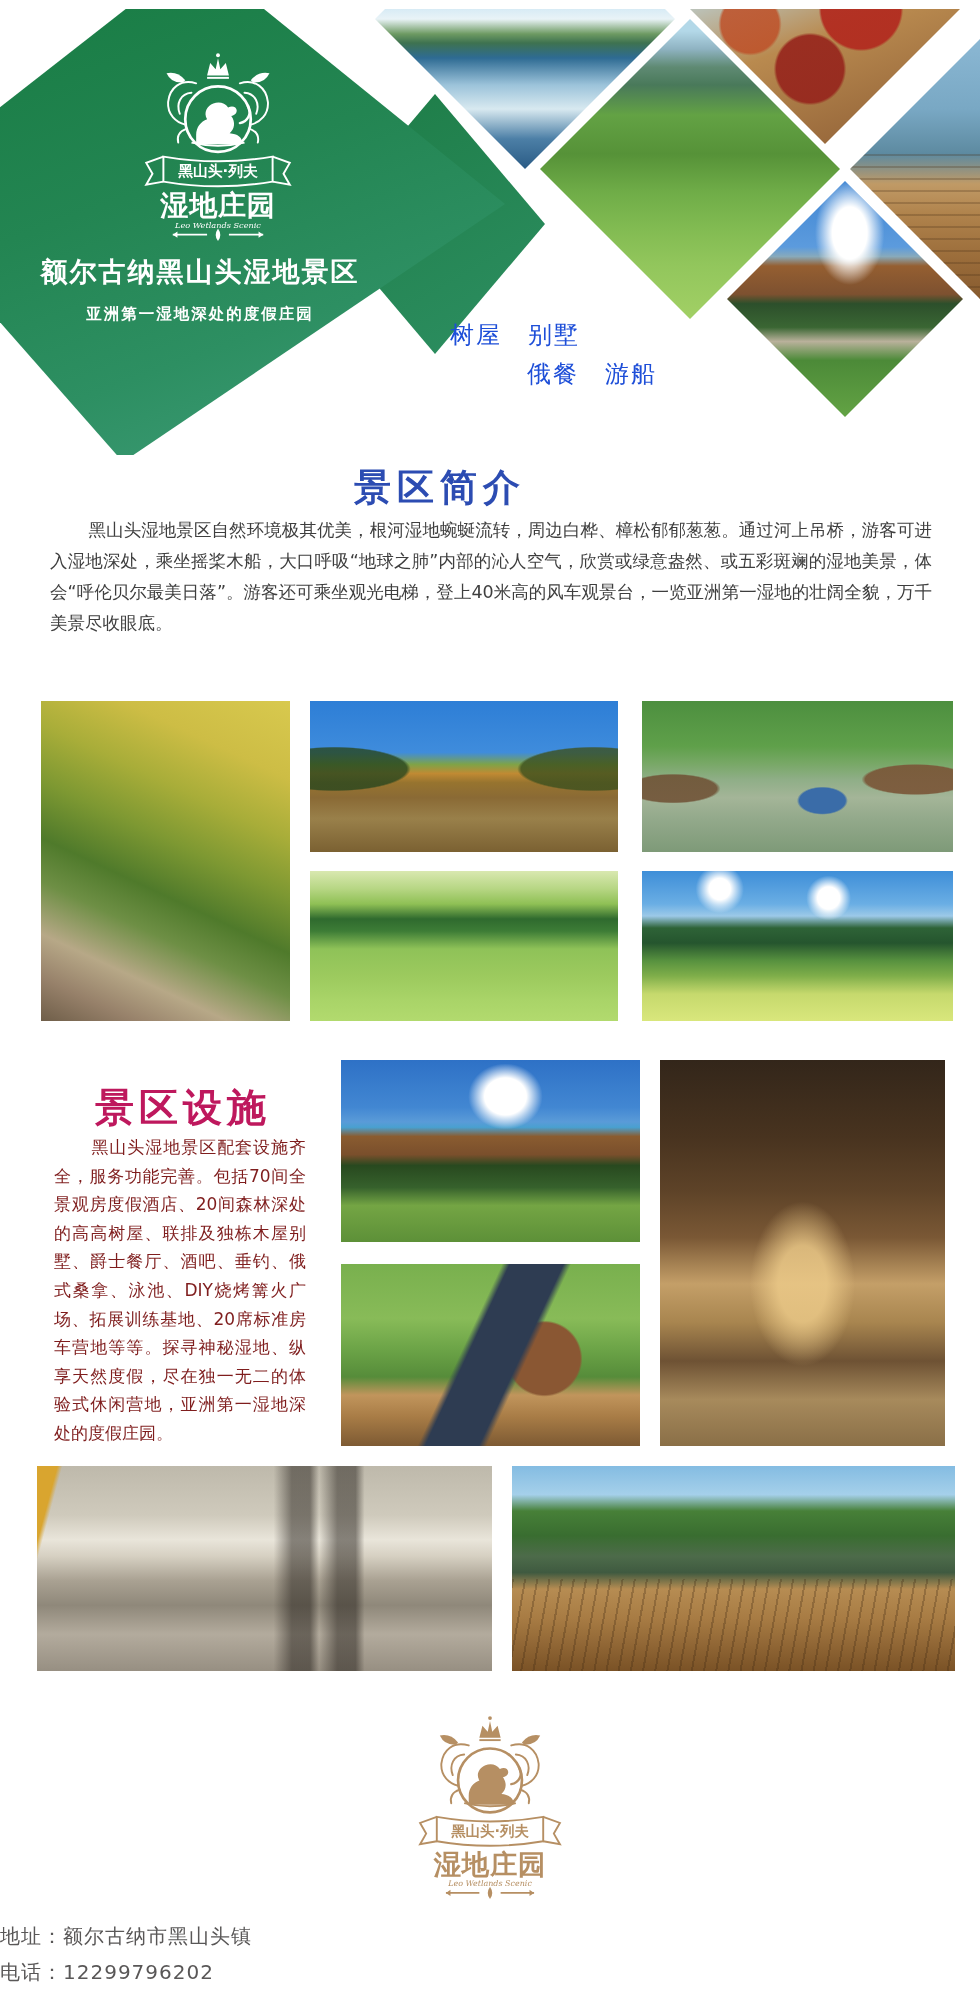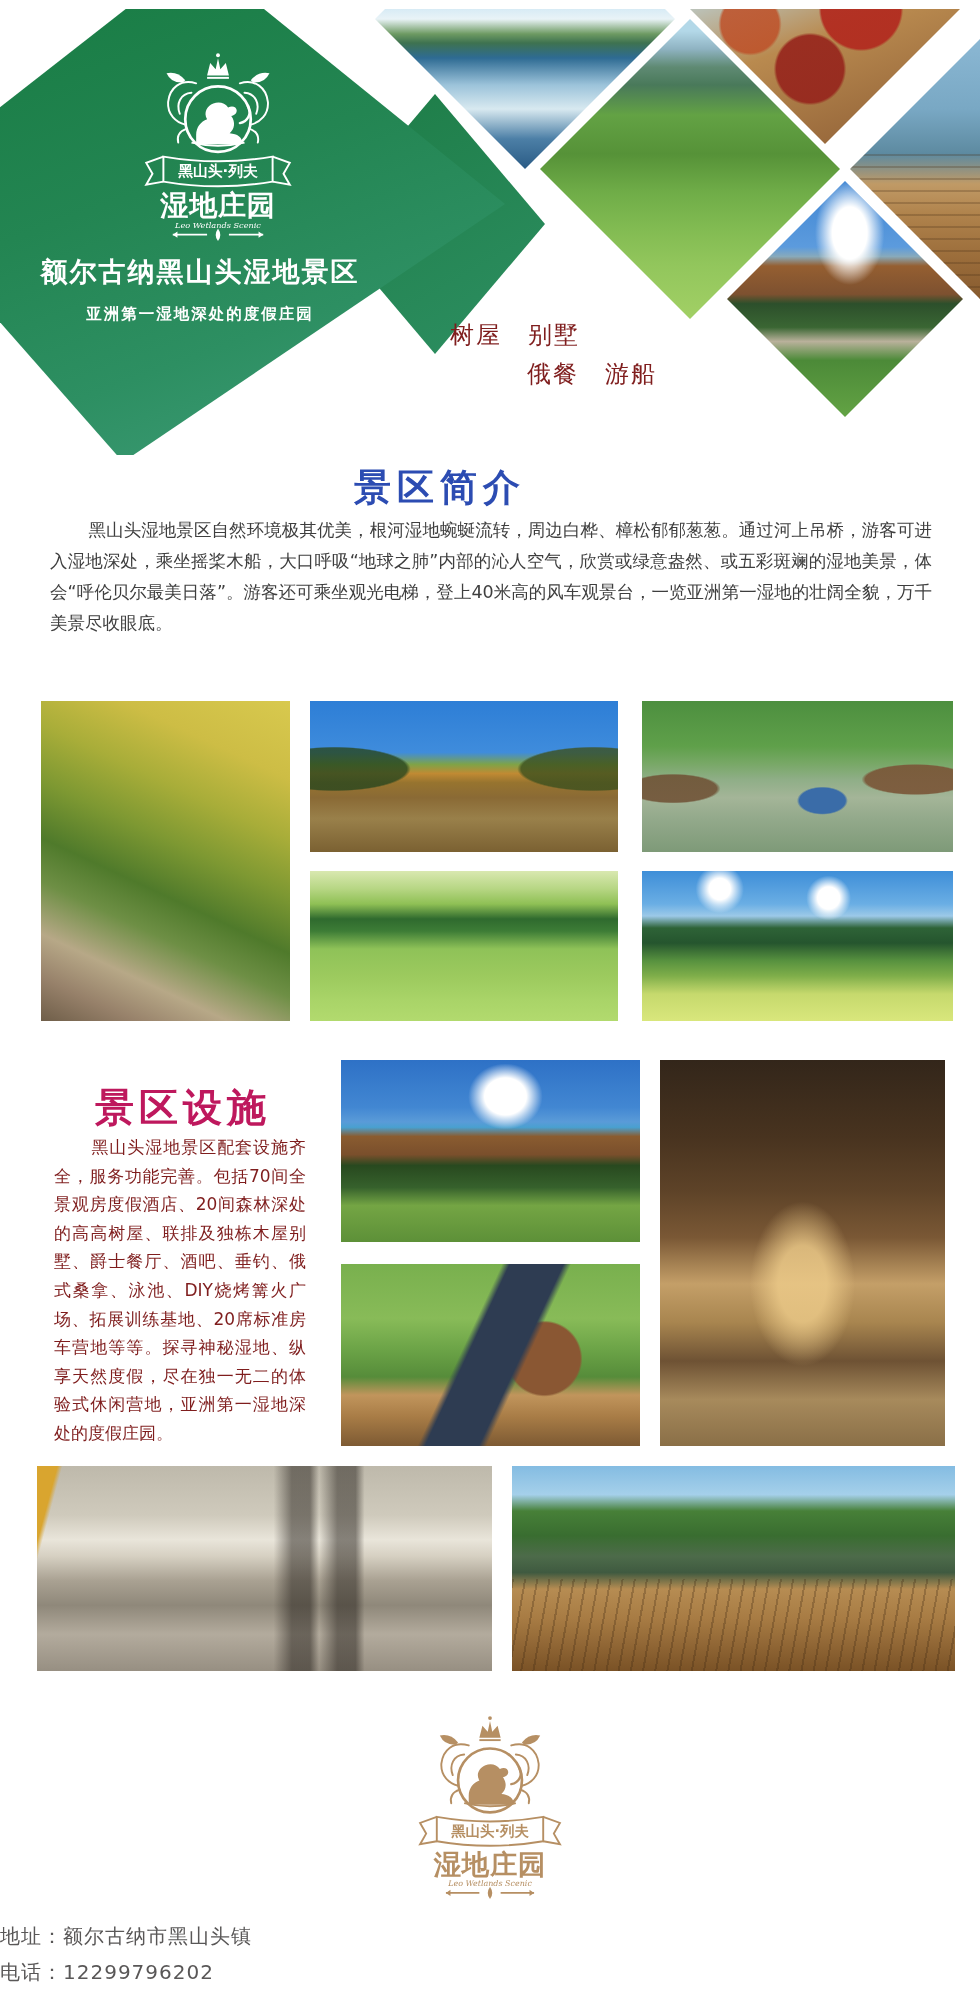--- a/index.html
+++ b/index.html
@@ -41,21 +41,21 @@
   .logo { position:absolute; z-index:3; }
   .logo-header { left:140px; top:40px; width:156px; height:195px; color:#ffffff; }
   .logo-footer { left:414px; top:1703px; width:152px; height:190px; color:#b68f63; }
   .logo text { font-family:"DejaVu Sans","Liberation Sans",sans-serif; fill:currentColor; }
   .logo .en { font-family:"DejaVu Serif","Liberation Serif",serif; font-style:italic; }
 
   .hero-title { position:absolute; z-index:3; left:-20px; top:245px; width:440px; text-align:center;
     color:#ffffff; font-size:27px; font-weight:bold; letter-spacing:2px; }
   .hero-subtitle { position:absolute; z-index:3; left:-20px; top:295px; width:440px; text-align:center;
     color:#ffffff; font-size:15.5px; font-weight:bold; letter-spacing:2px; }
-  .feat { position:absolute; z-index:3; color:#7f1d1d; font-size:24px; letter-spacing:2px; }
+  .feat { position:absolute; z-index:3; color:#1d4ed8; font-size:24px; letter-spacing:2px; }
   .feat-1 { left:450px; top:310px; }
   .feat-2 { left:527px; top:349px; }
 
   
   .sec-title { position:absolute; font-weight:bold; text-align:center; }
   .intro-title { left:0; top:454px; width:880px; font-size:37px; color:#2c4cb2; letter-spacing:6px; }
   .intro-text { position:absolute; left:50px; top:506px; width:882px; color:#3e3e3e;
     font-size:17.5px; line-height:31px; text-align:justify; }
   .intro-text p { text-indent:2.2em; }
 

